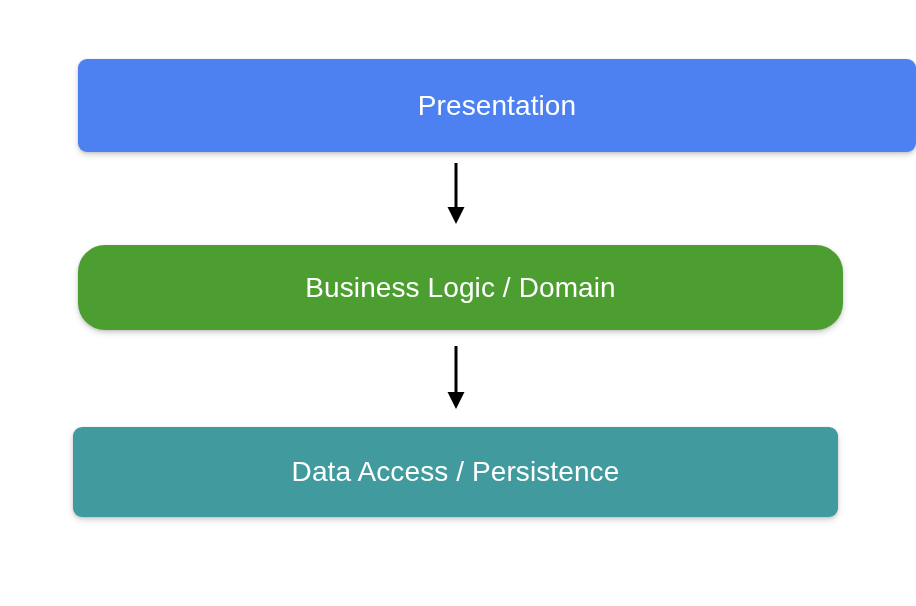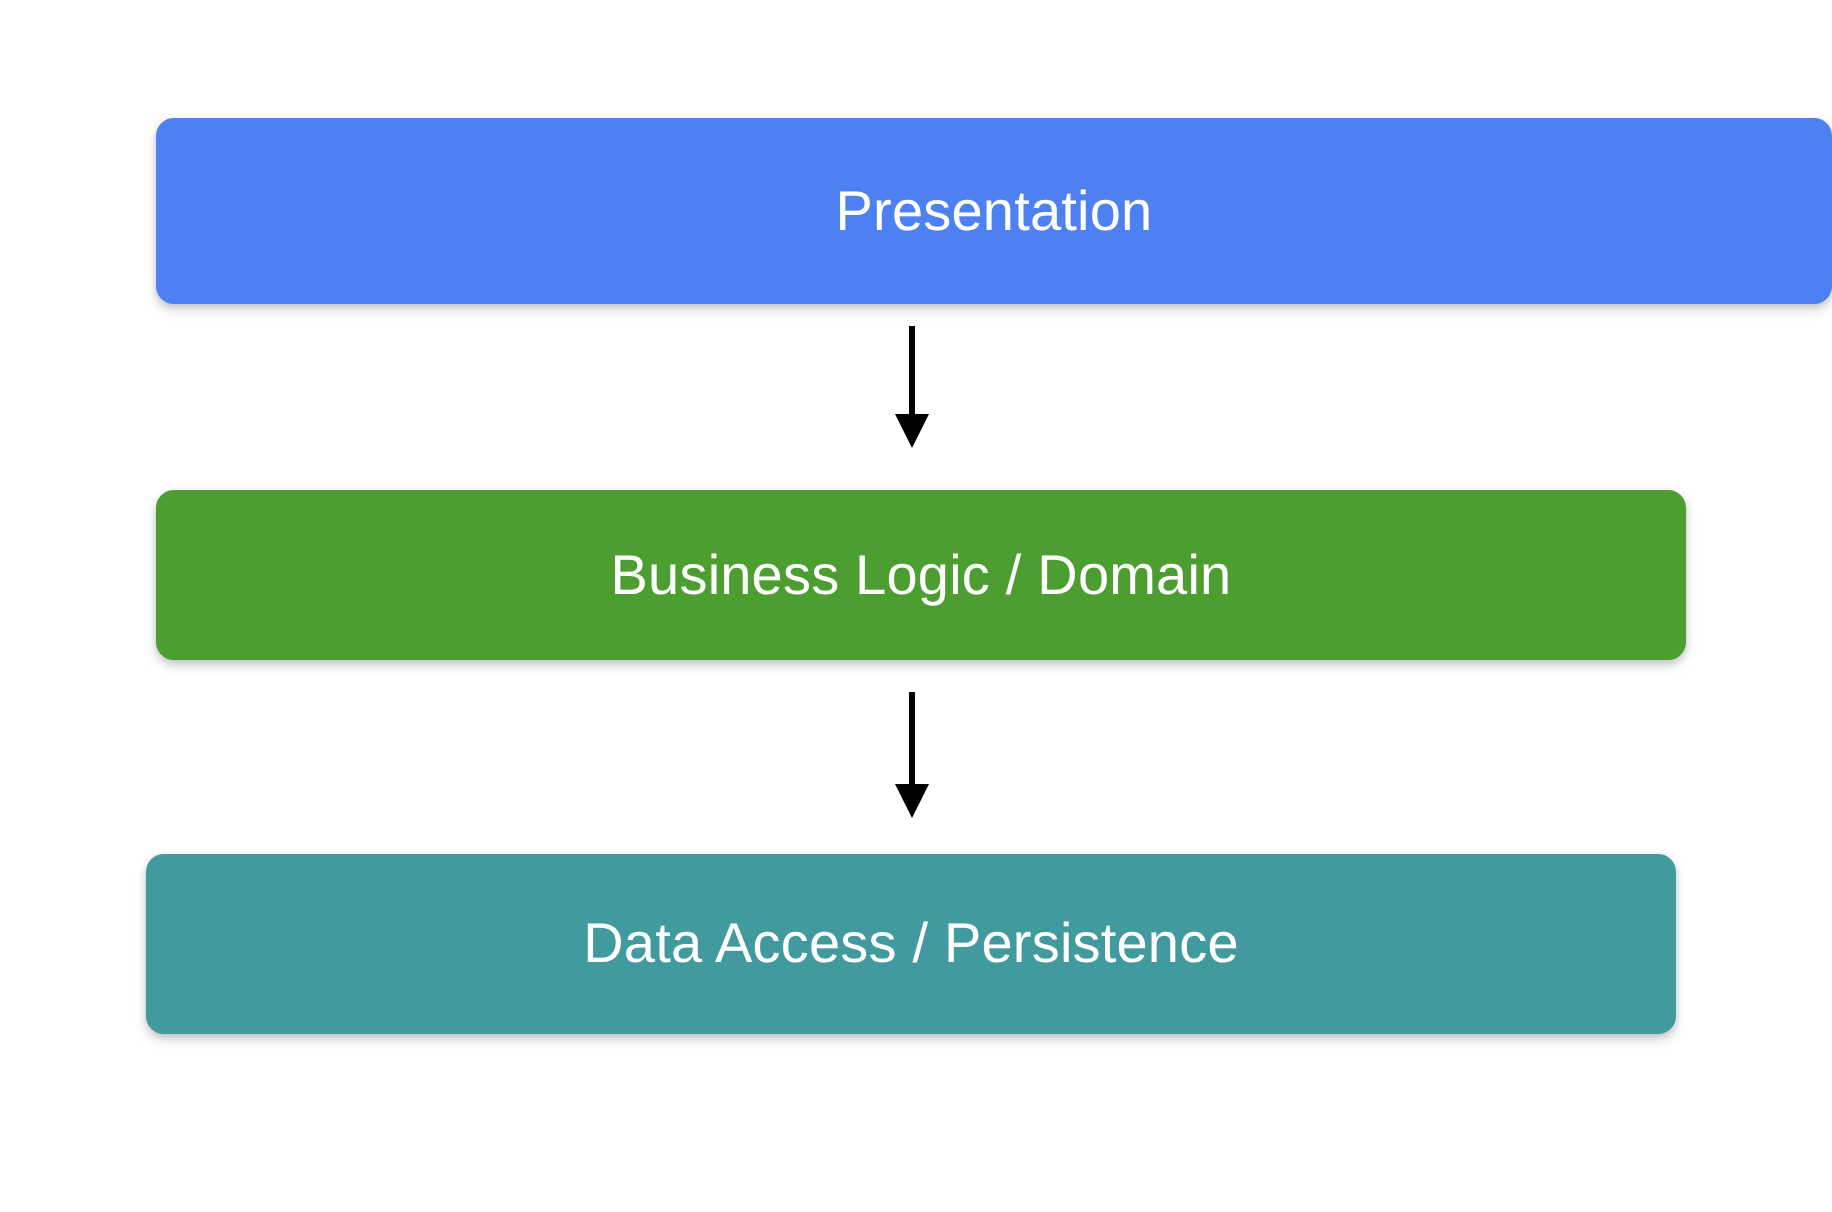--- a/index.html
+++ b/index.html
@@ -88,21 +88,21 @@
 
   <div class="layer-box" id="box-presentation" style="background:#4d80f0;">
     <span class="layer-label" style="color: rgb(255, 255, 255);">Presentation</span>
   </div>
 
   <svg class="connector-arrow" id="arrow-presentation-to-business" viewBox="0 0 32 62">
     <line x1="16" y1="0" x2="16" y2="45" stroke="#000000" stroke-width="3"></line>
     <polygon points="16,61 7.5,44 24.5,44" fill="#000000"></polygon>
   </svg>
 
-  <div class="layer-box" id="box-business-logic" style="background:#4d9e30;">
+  <div class="layer-box" id="box-business-logic" style="background:#4d9e30;border-radius:27px;">
     <span class="layer-label" style="color: rgb(255, 255, 255);">Business Logic / Domain</span>
   </div>
 
   <svg class="connector-arrow" id="arrow-business-to-data" viewBox="0 0 32 64">
     <line x1="16" y1="0" x2="16" y2="47" stroke="#000000" stroke-width="3"></line>
     <polygon points="16,63 7.5,46 24.5,46" fill="#000000"></polygon>
   </svg>
 
   <div class="layer-box" id="box-data-access" style="background:#419a9e;">
     <span class="layer-label" style="color: rgb(255, 255, 255);">Data Access / Persistence</span>

